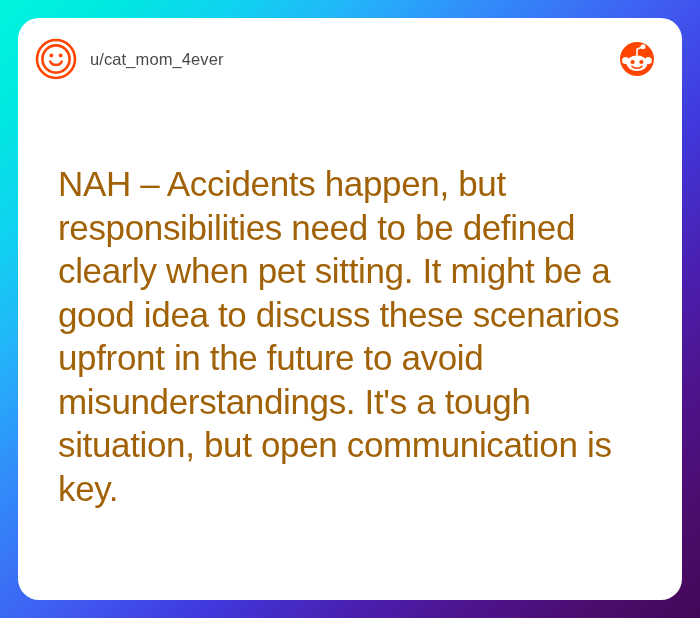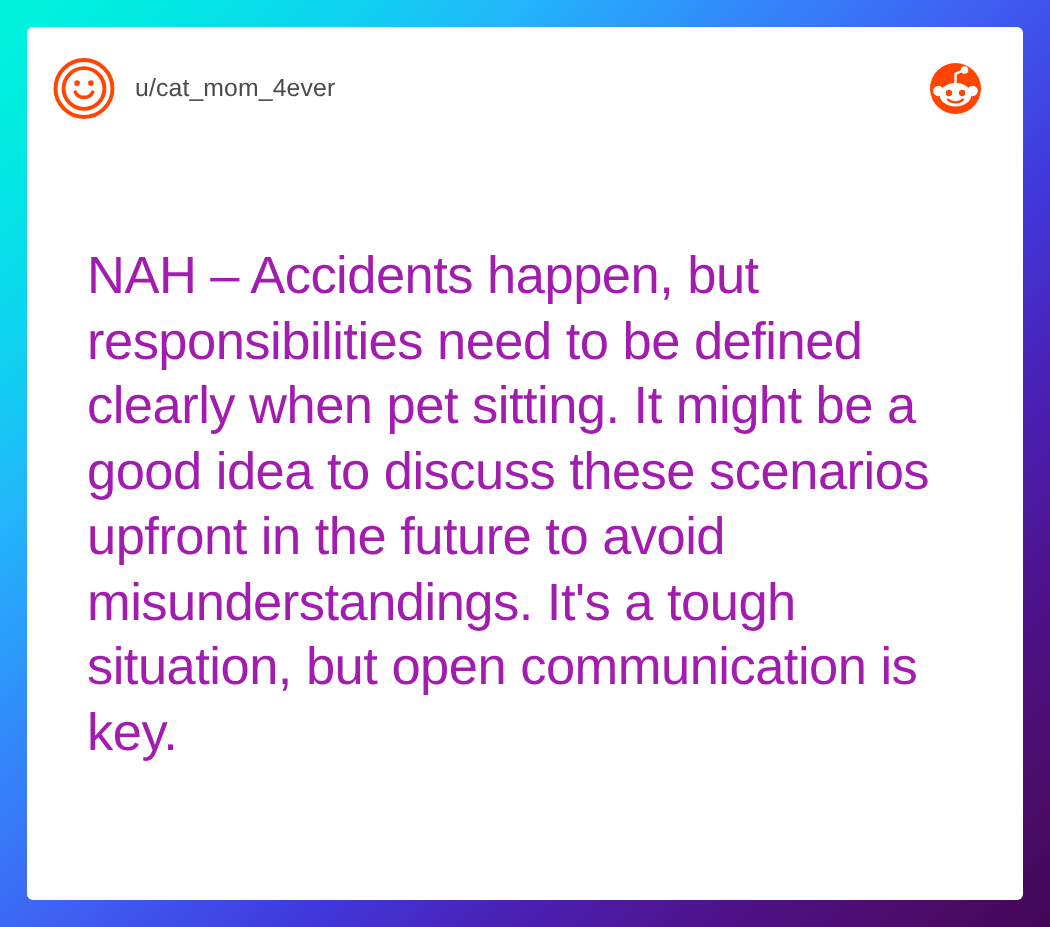--- a/index.html
+++ b/index.html
@@ -37,21 +37,21 @@
   }
 
   
   #comment-card {
     position: absolute;
     left: 18px;
     top: 18px;
     width: 664px;
     height: 582px;
     background: #FFFFFF;
-    border-radius: 4px;
+    border-radius: 21px;
     overflow: hidden;
   }
 
   
   .card-header {
     position: absolute;
     left: 0;
     top: 0;
     width: 100%;
     height: 82px;
@@ -95,21 +95,21 @@
     left: 40px;
     top: 144px;
     right: 26px;
   }
 
   .comment-text {
     font-family: "Liberation Sans", sans-serif;
     font-size: 35px;
     line-height: 43.5px;
     letter-spacing: -0.35px;
-    color: #a21caf;
+    color: #a16207;
     font-weight: 400;
     white-space: pre-wrap;
     word-break: normal;
   }
 </style>
 </head>
 <body>
 
 <div id="gradient-backdrop"></div>
 

